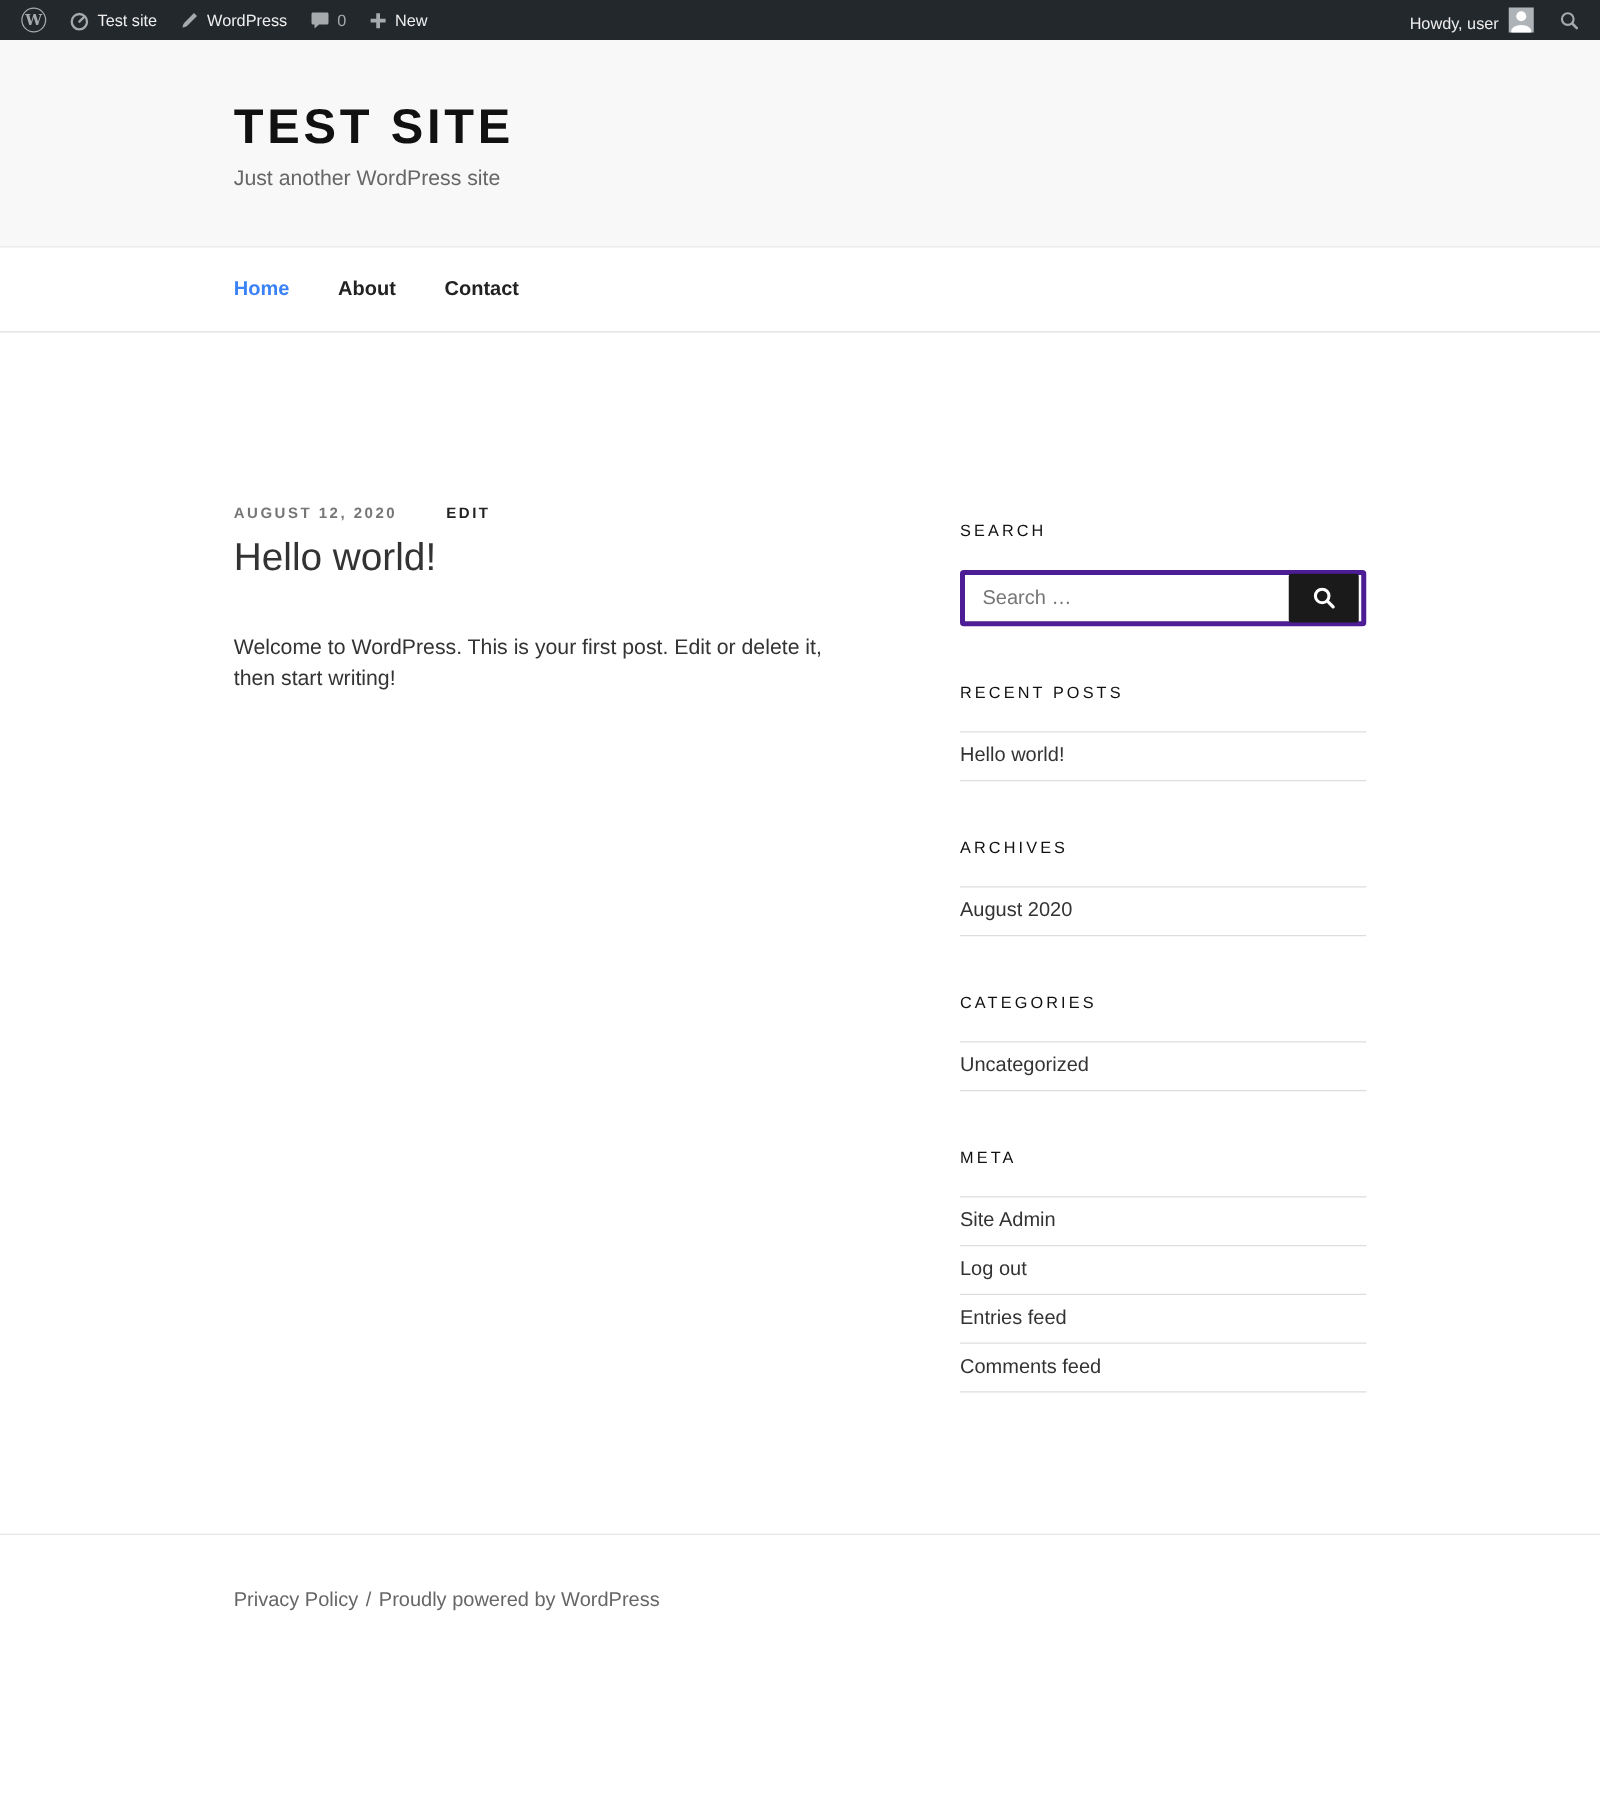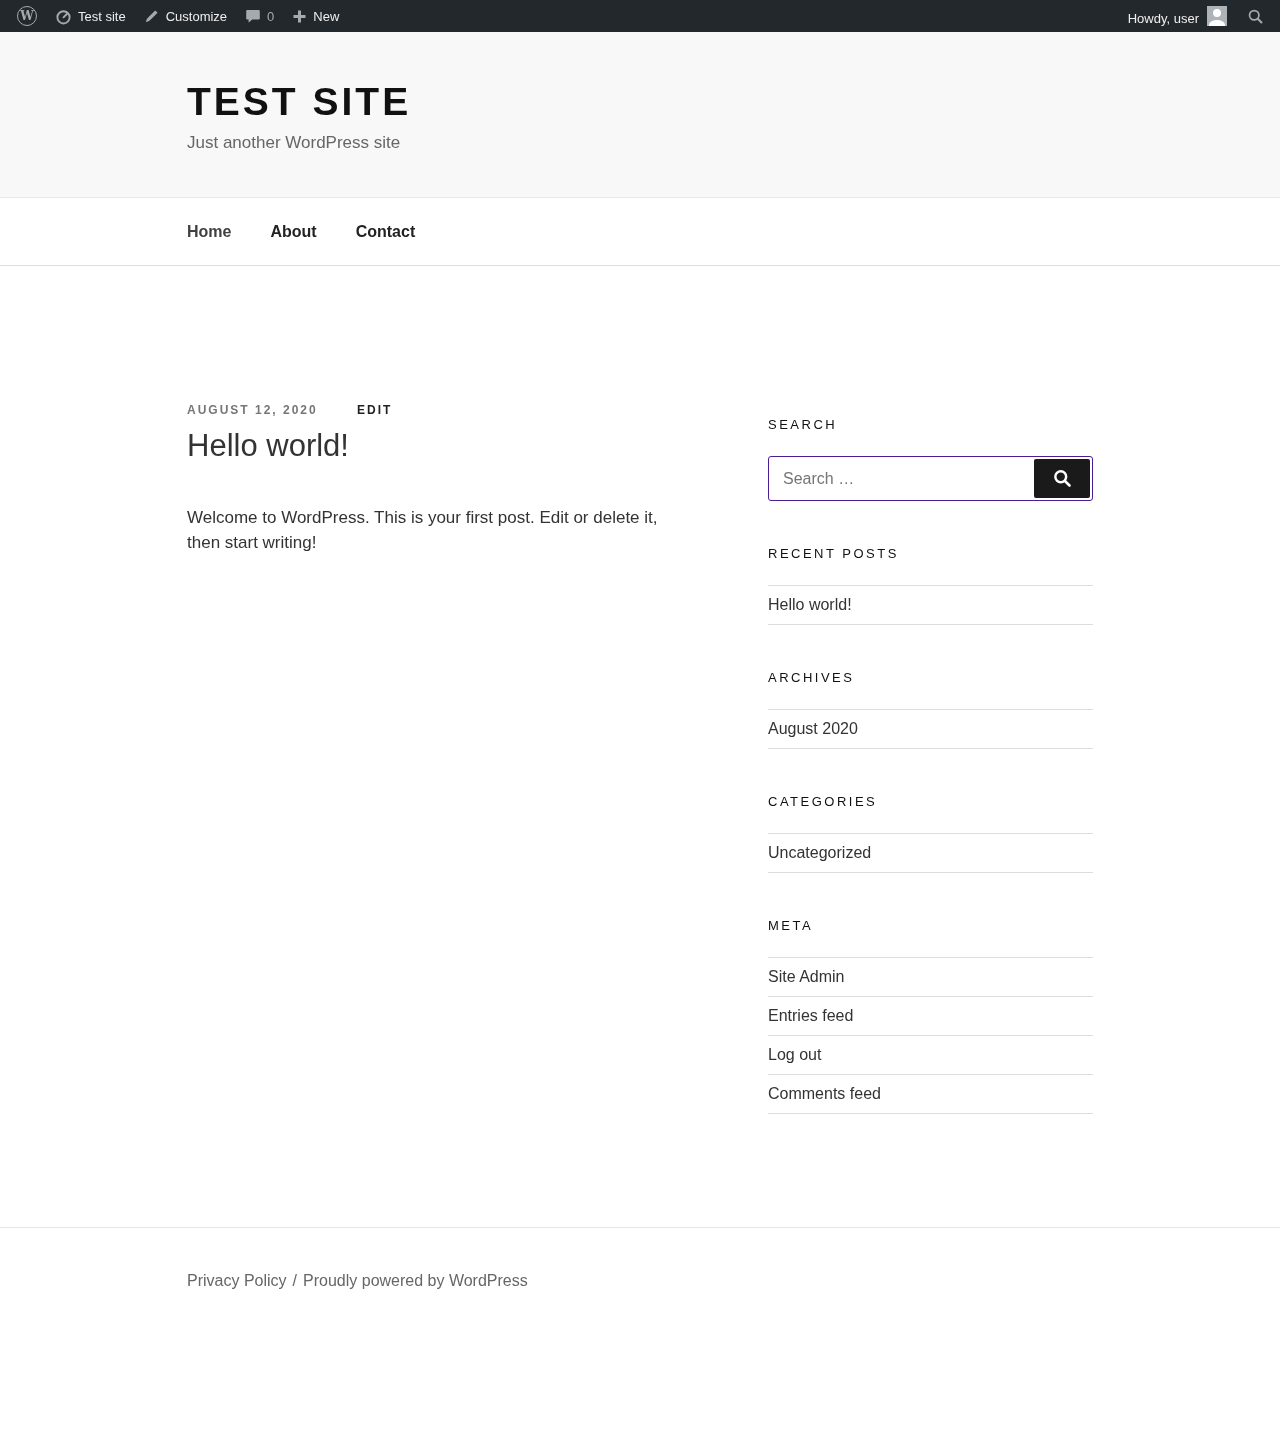--- a/index.html
+++ b/index.html
@@ -47,38 +47,38 @@
   .site-title {
     font-size: 39px; font-weight: 800; letter-spacing: 3px; color: #111;
     display: inline-block; cursor: pointer;
   }
   .site-tagline { margin-top: 9px; font-size: 17px; color: #666; }
 
   
   .main-nav { background: #fff; border-top: 1px solid #e8e8e8; border-bottom: 1px solid #ddd; }
   .main-nav .inner { display: flex; height: 67px; align-items: center; }
   .nav-item { font-size: 16px; font-weight: 700; color: #222; margin-right: 39px; cursor: pointer; }
-  .nav-item.current { color: #404040; }
+  .nav-item.current { color: #3b82f6; }
 
   
   .content-wrap { width: 906px; margin: 0 auto; display: flex; justify-content: space-between; padding-top: 90px; }
   .posts-col { width: 512px; }
   .page-title { font-size: 14px; font-weight: 700; letter-spacing: 3px; color: #111; }
   .post { margin-top: 47px; }
   .post-meta { font-size: 12px; font-weight: 700; letter-spacing: 2px; }
   .post-date { color: #767676; cursor: pointer; }
   .post-edit { color: #222; margin-left: 34px; cursor: pointer; }
   .post-title { margin-top: 11px; font-size: 31px; font-weight: 400; color: #333; cursor: pointer; }
   .post-body { margin-top: 42px; font-size: 17px; line-height: 1.45; color: #333; width: 500px; }
 
   
   .sidebar-col { width: 325px; padding-top: 61px; }
   .widget { margin-bottom: 45px; }
   .widget-title { font-size: 13px; font-weight: 400; letter-spacing: 2.5px; color: #111; margin-bottom: 24px; }
-  .search-form { display: flex; align-items: center; border: 1px solid #4c1d95; border-radius: 3px; height: 45px; background: #fff; }
+  .search-form { display: flex; align-items: center; border: 4px solid #4c1d95; border-radius: 3px; height: 45px; background: #fff; }
   .search-input {
     flex: 1; min-width: 0; border: none; outline: none; background: transparent;
     font-family: "Liberation Sans", sans-serif; font-size: 16px; color: #333; padding: 0 14px;
   }
   .search-input::placeholder { color: #757575; opacity: 1; }
   .search-submit {
     width: 56px; height: 39px; margin: 2px 2px 2px 0; flex: 0 0 auto;
     background: #1a1a1a; border: none; border-radius: 2px;
     display: flex; align-items: center; justify-content: center; cursor: pointer;
   }
@@ -109,21 +109,21 @@
           </svg>
       </span>
       <span>Test site</span>
     </span>
     <span class="ab-item">
       <span class="ab-icon">
         <svg width="16" height="16" viewBox="0 0 20 20">
             <path d="M2.5 17.5c2.5-.4 4-1 5-2.1L17 6l-3-3-9.4 9.5c-1.1 1.1-1.7 2.6-2.1 5z" fill="#a7aaad"></path>
           </svg>
       </span>
-      <span>Customize</span>
+      <span>WordPress</span>
     </span>
     <span class="ab-item">
       <span class="ab-icon">
         <svg width="16" height="16" viewBox="0 0 20 20">
             <path d="M3 2.5h14c.8 0 1.5.7 1.5 1.5v9c0 .8-.7 1.5-1.5 1.5H9l-4.5 4v-4H3c-.8 0-1.5-.7-1.5-1.5V4c0-.8.7-1.5 1.5-1.5z" fill="#a7aaad"></path>
           </svg>
       </span>
       <span class="count">0</span>
     </span>
     <span class="ab-item">
@@ -222,22 +222,22 @@
         <li>
           <a>Uncategorized</a>
         </li>
       </ul>
     </section>
 
     <section class="widget">
       <h3 class="widget-title">META</h3>
       <ul>
         <li><a>Site Admin</a></li>
+        <li><a>Log out</a></li>
         <li><a>Entries feed</a></li>
-        <li><a>Log out</a></li>
         <li><a>Comments feed</a></li>
       </ul>
     </section>
 
   </aside>
 </div>
 
 <footer class="site-footer">
   <div class="inner">
     <a class="footer-link">Privacy Policy</a><span class="footer-sep">/</span><a class="footer-link">Proudly powered by WordPress</a>

